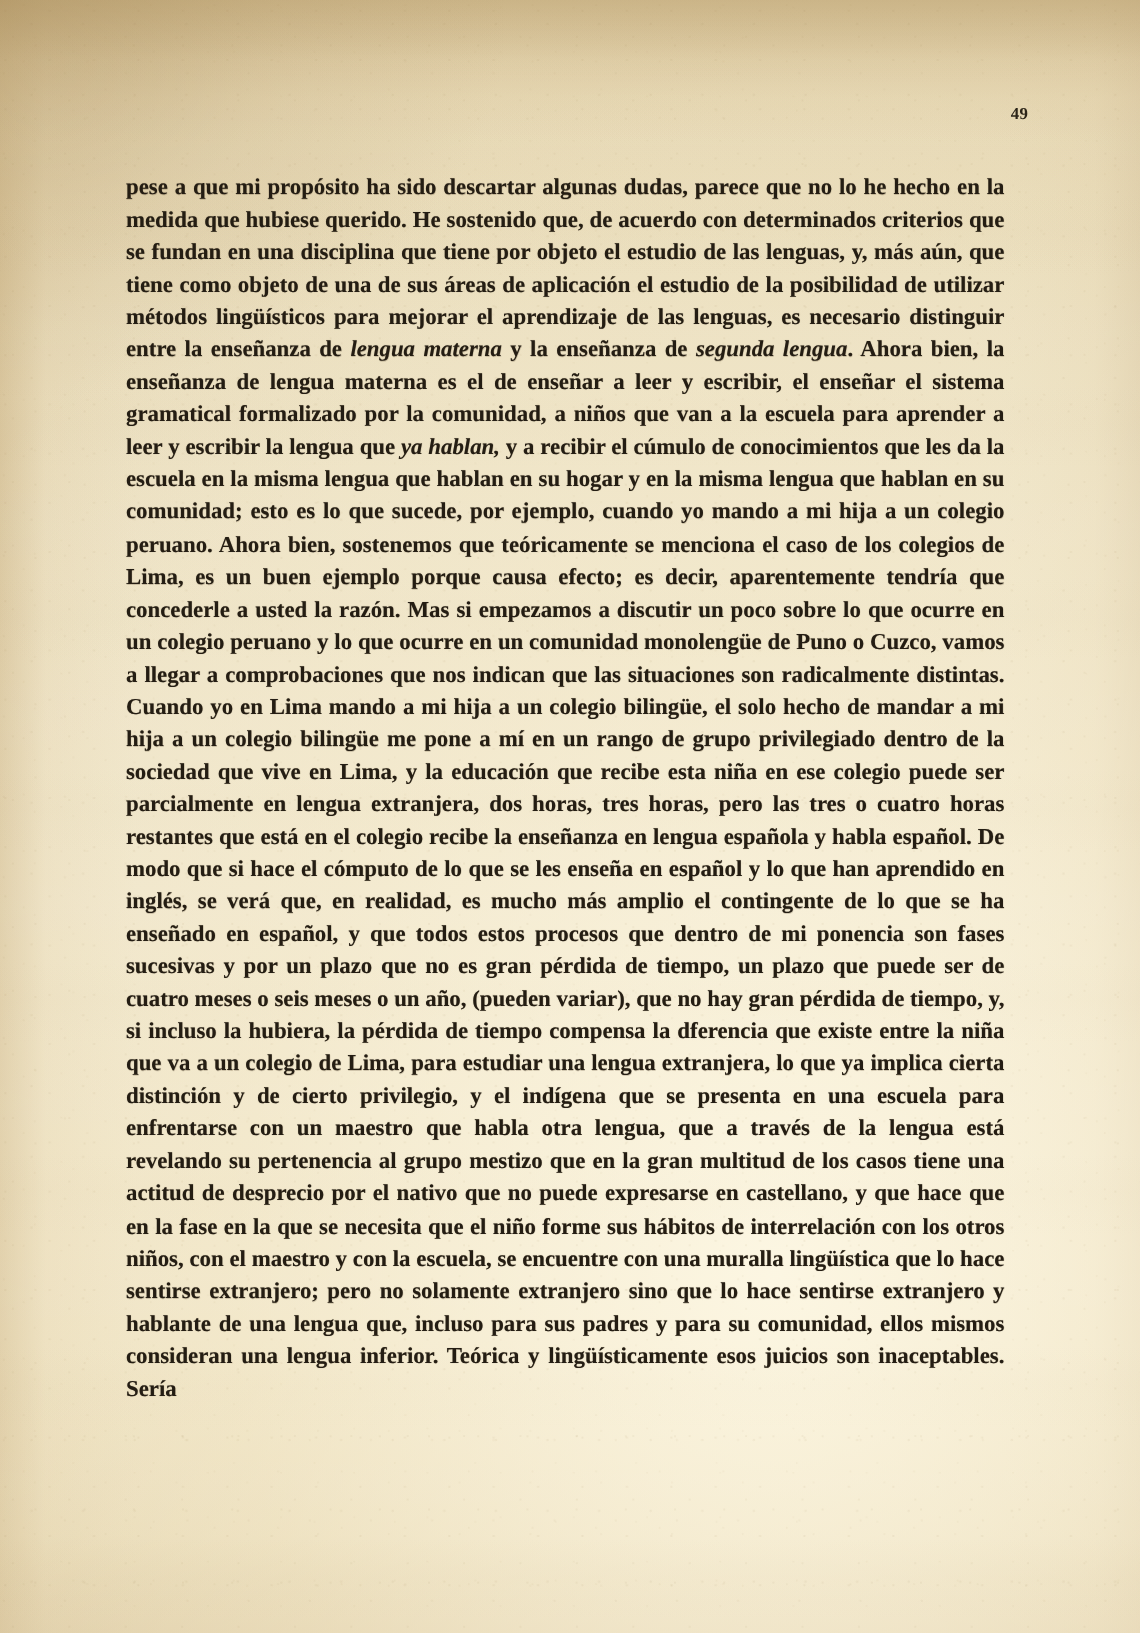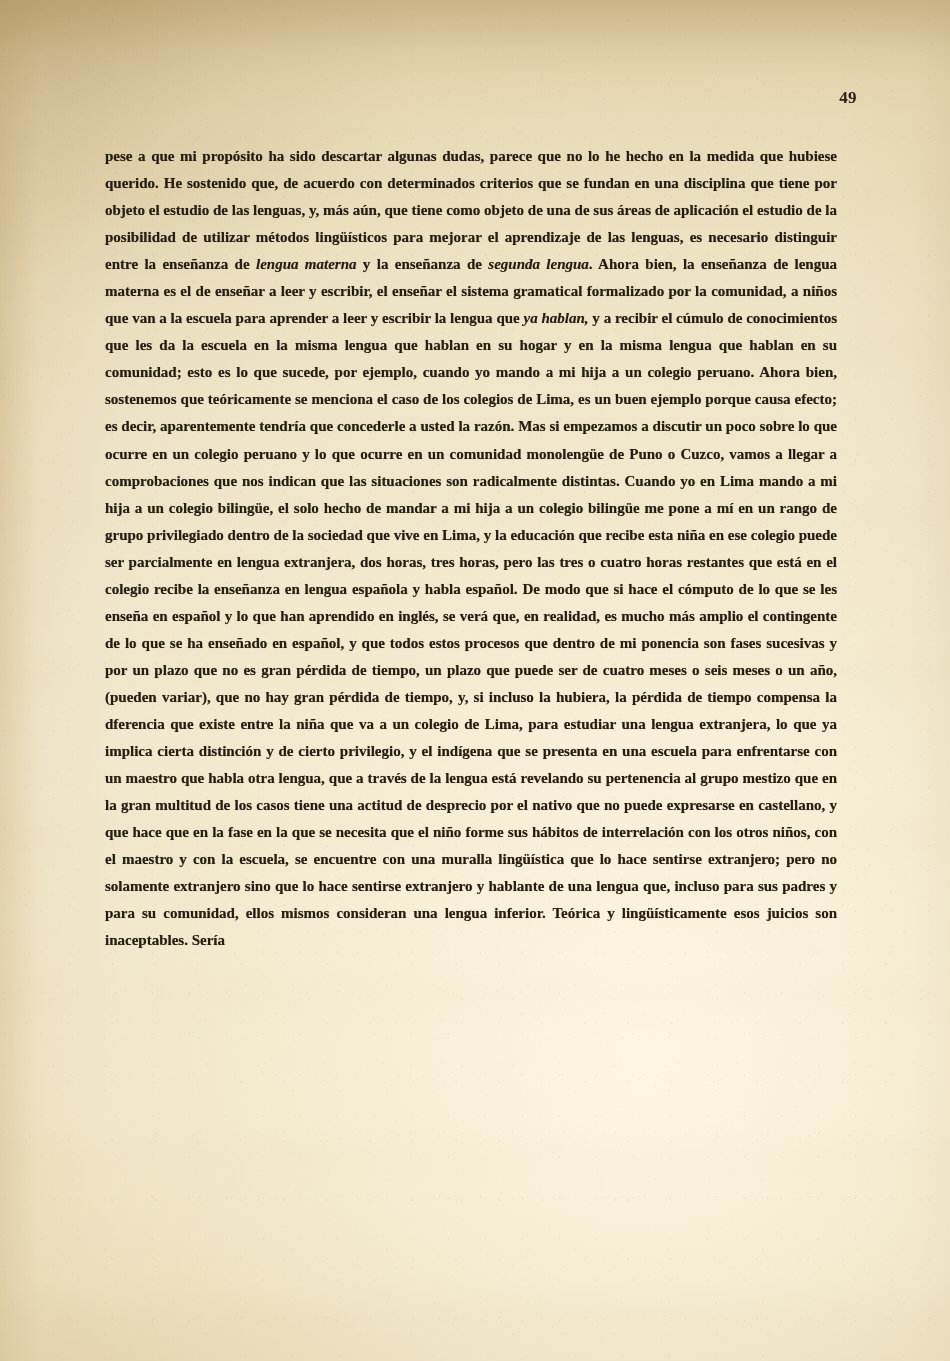--- a/index.html
+++ b/index.html
@@ -74,33 +74,33 @@
       rgba(255,252,240,0.0) 72px,
       rgba(255,252,240,0.05) 118px,
       rgba(255,252,240,0.0) 160px);
   }
 
   .folio {
     position: absolute;
     top: 88px;
     right: 93px;
     font-family: "Liberation Serif", "DejaVu Serif", serif;
-    font-size: 17px;
+    font-size: 14px;
     font-weight: 700;
     color: #2b2418;
     letter-spacing: 0.4px;
   }
 
   .textblock {
     position: absolute;
     left: 105px;
     top: 143px;
     width: 732px;
     font-family: "Liberation Serif", "DejaVu Serif", serif;
-    font-size: 15px;
+    font-size: 19px;
     font-weight: 700;
     line-height: 27.05px;
     color: #241d13;
     text-align: justify;
     text-align-last: left;
     -webkit-font-smoothing: none;
   }
 
   .textblock p {
     margin: 0;

